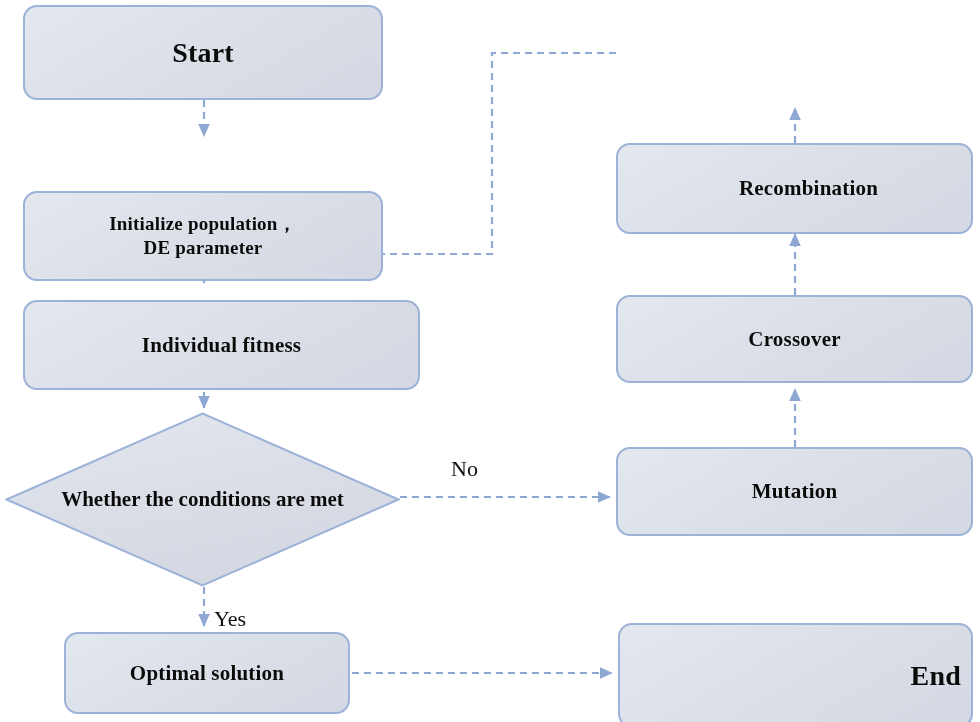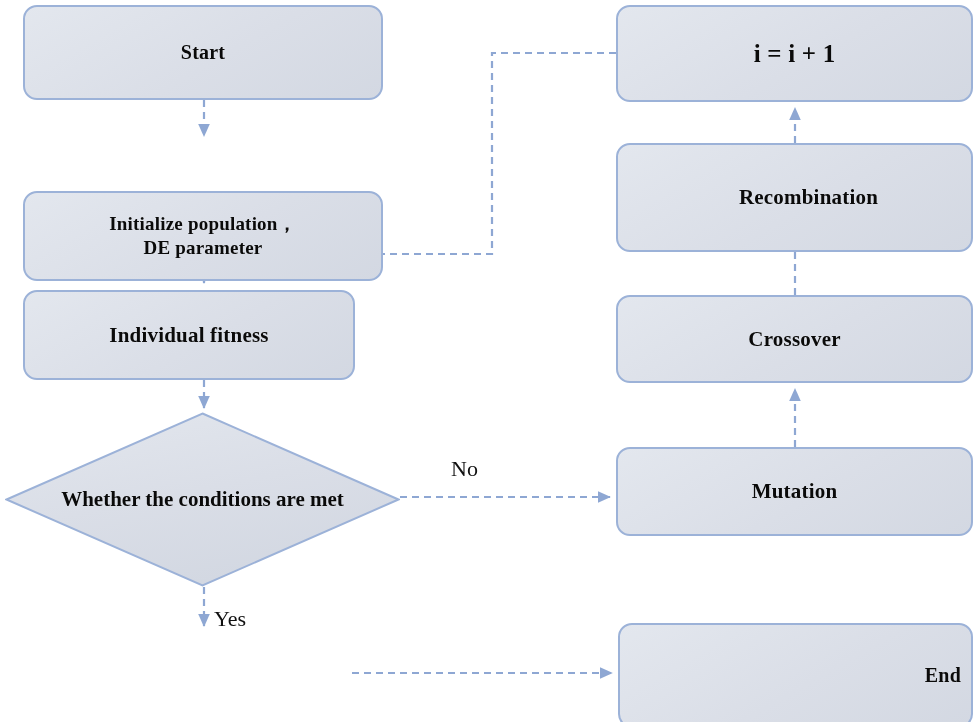--- a/index.html
+++ b/index.html
@@ -26,21 +26,21 @@
     border-radius: 14px;
     background: linear-gradient(150deg, #e3e7ee 0%, #dadee7 55%, #d3d8e2 100%);
     color: #0a0a0a;
     font-weight: bold;
     line-height: 1.25;
     letter-spacing: 0.2px;
     text-shadow: 0 0 1px rgba(255,255,255,0.55);
     user-select: none;
   }
   .node .label { padding: 0 10px; white-space: pre-line; }
-  .node.big { font-size: 20px; }
+  .node.big { font-size: 28px; }
   .node.mid { font-size: 21px; }
   .node.sml { font-size: 19px; }
 
   .diamond-wrap {
     position: absolute;
     pointer-events: none;
   }
   .diamond-wrap svg { display: block; }
   .diamond-label {
     position: absolute;
@@ -136,46 +136,46 @@
 
   <div class="node big" style="left:23px; top:5px; width:360px; height:95px;">
     <span class="label">Start</span>
   </div>
 
   <div class="node sml" style="left:23px; top:143px; width:360px; height:90px;margin-top:48px;">
     <span class="label">Initialize population，
 DE parameter</span>
   </div>
 
-  <div class="node mid" style="left:23px; top:290px; width:332px; height:90px;">
+  <div class="node mid" style="left:23px; top:300px; width:397px; height:90px;">
     <span class="label">Individual fitness</span>
   </div>
 
   <div class="diamond-wrap" style="left:5px; top:412px; width:395px; height:175px;">
     <svg width="395" height="175" viewBox="0 0 395 175">
       <defs>
         <linearGradient id="dgrad" x1="0" y1="0" x2="0.45" y2="1">
           <stop offset="0%" stop-color="#e3e7ee"></stop>
           <stop offset="55%" stop-color="#dadee7"></stop>
           <stop offset="100%" stop-color="#d3d8e2"></stop>
         </linearGradient>
       </defs>
       <polygon points="197.5,1.5 393.5,87.5 197.5,173.5 1.5,87.5" fill="url(#dgrad)" stroke="#9cb2d8" stroke-width="2"></polygon>
     </svg>
     <div class="diamond-label">Whether the
 conditions are
 met</div>
   </div>
 
-
-  <div class="node big" style="left:616px; top:5px; width:357px; height:97px; font-size:25px;">
-    <span class="label">i = i + 1</span>
+  <div class="node mid" style="left:64px; top:632px; width:286px; height:82px;">
+    <span class="label">Optimal solution</span>
   </div>
 
-  <div class="node mid" style="left:616px; top:143px; width:357px; height:109px;padding-left:28px;">
+
+  <div class="node mid" style="left:616px; top:143px; width:357px; height:91px;padding-left:28px;">
     <span class="label">Recombination</span>
   </div>
 
   <div class="node mid" style="left:616px; top:447px; width:357px; height:89px;">
     <span class="label">Mutation</span>
   </div>
 
   <div class="node mid" style="left:616px; top:295px; width:357px; height:88px;">
     <span class="label">Crossover</span>
   </div>

